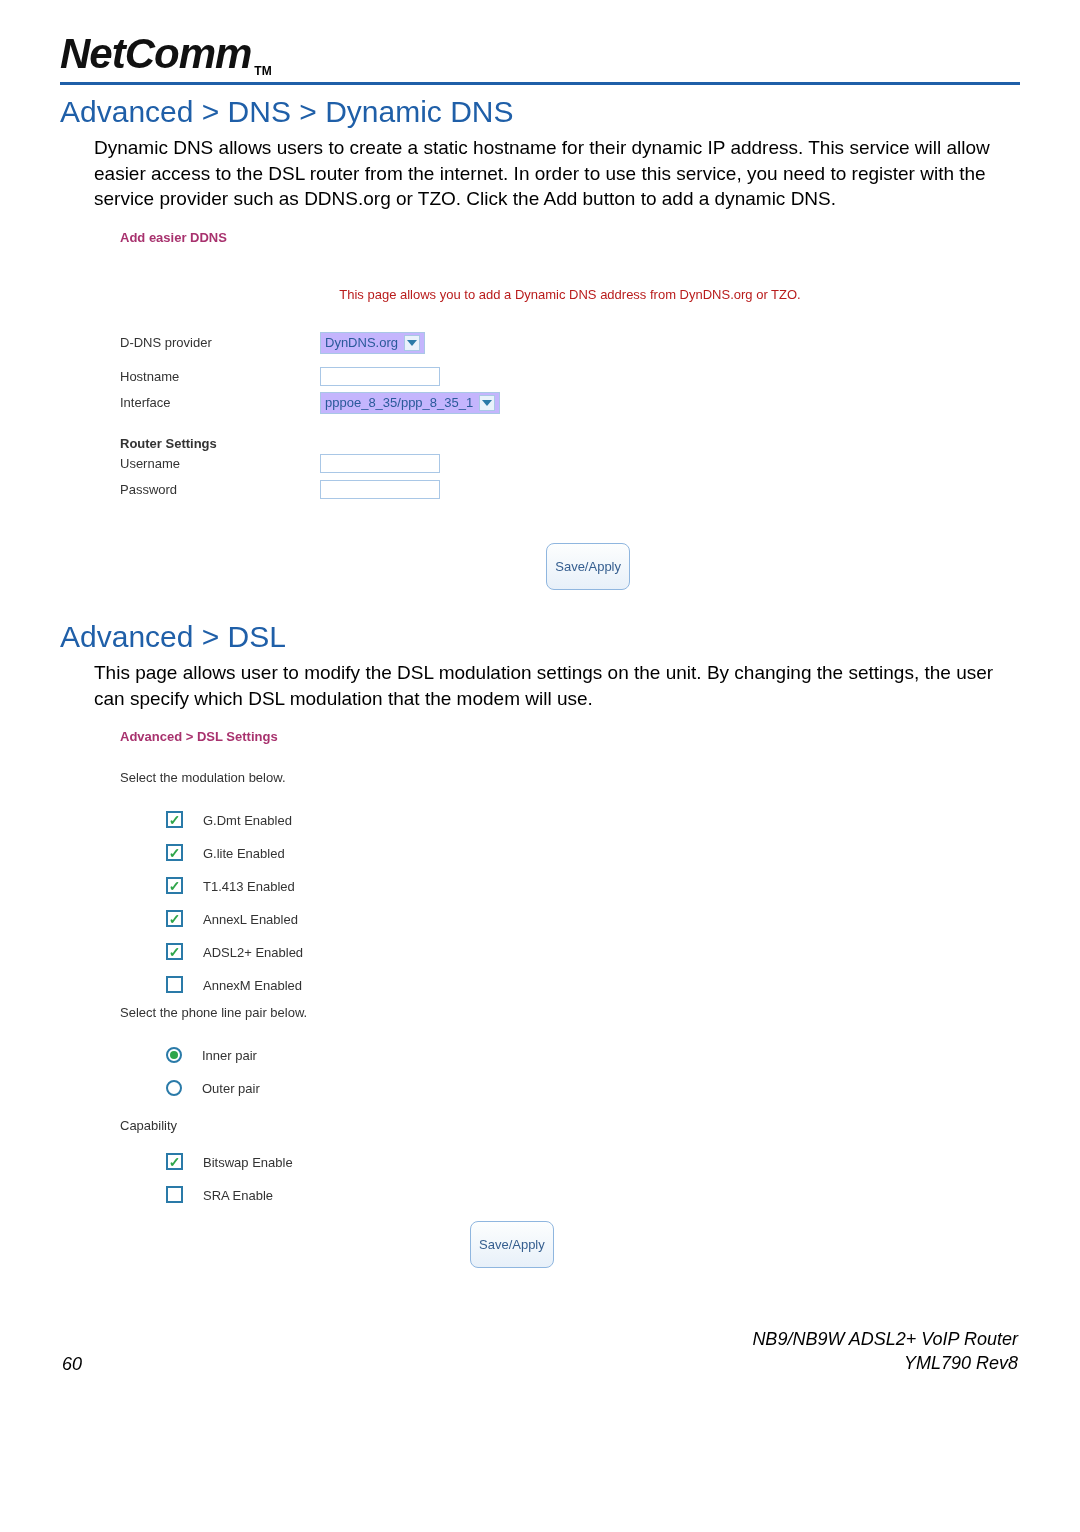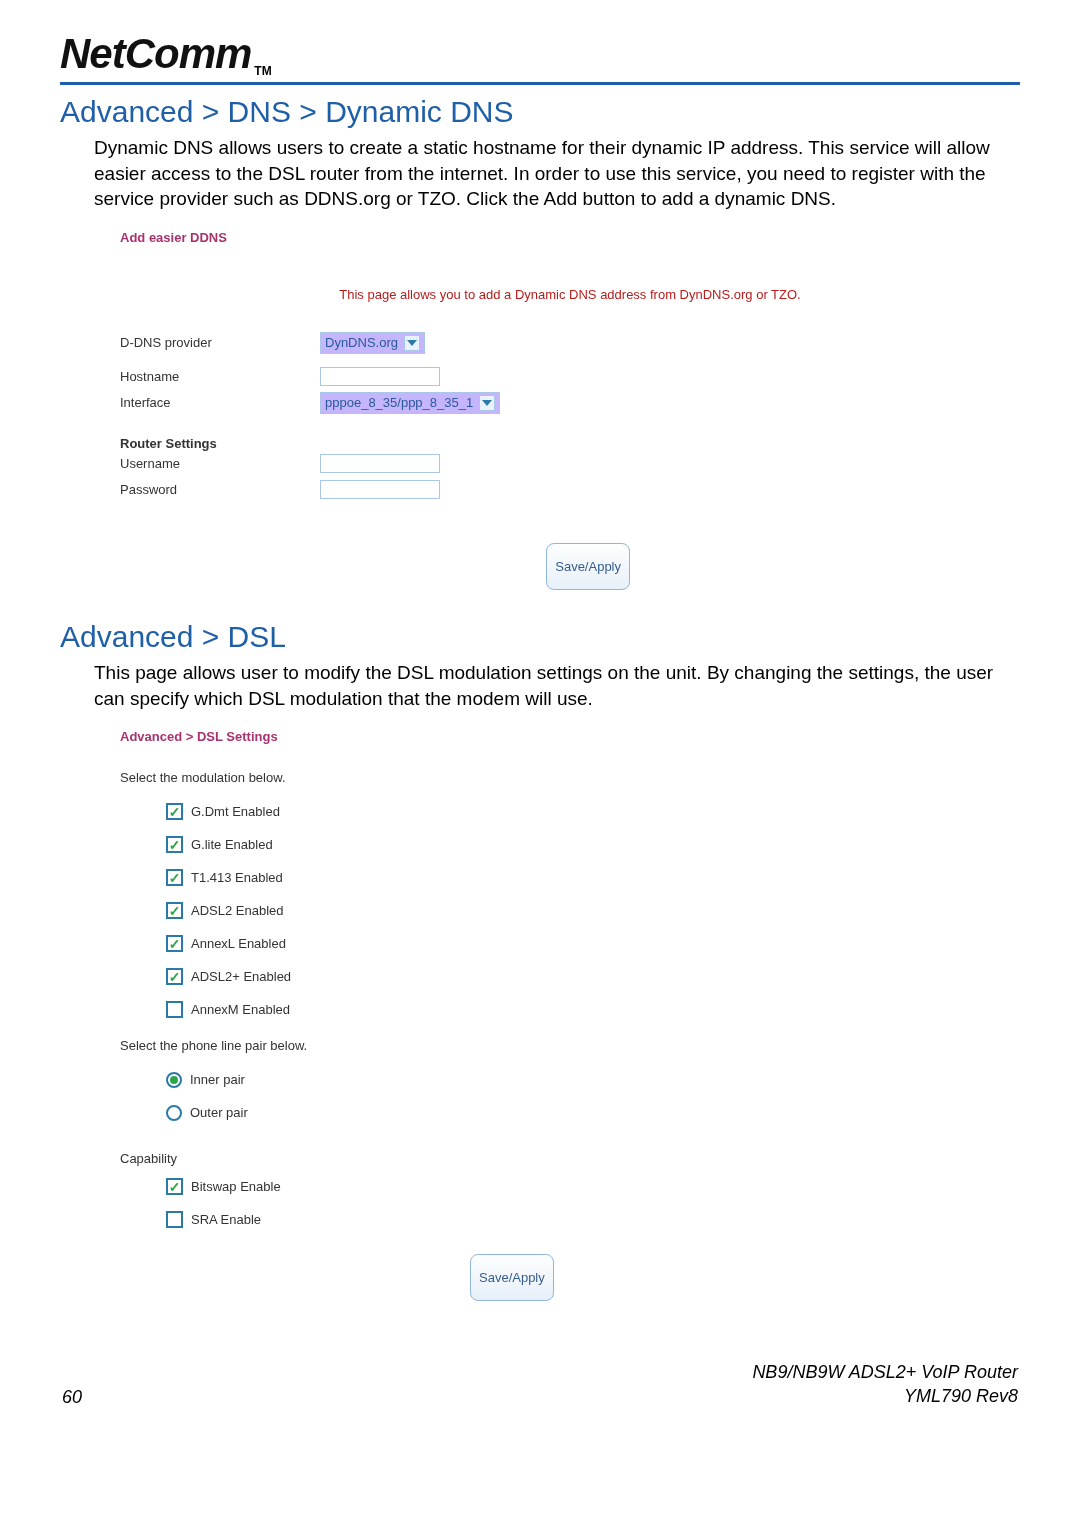--- a/index.html
+++ b/index.html
@@ -146,22 +146,22 @@
     font-weight: bold;
     font-size: 13px;
     margin-bottom: 14px;
   }
   .dsl-text {
     font-size: 13px;
     margin-bottom: 10px;
   }
   .opt-row {
     display: flex;
-    align-items: center;
-    gap: 8px;
+    align-items: flex-end;
+    gap: 20px;
     height: 33px;
     padding-left: 46px;
     font-size: 13px;
   }
   .checkbox {
     width: 17px;
     height: 17px;
     border: 2px solid #2a7aa8;
     display: inline-flex;
     align-items: center;
@@ -296,24 +296,20 @@
         <div class="opt-row">
           <span class="checkbox checked"></span>
           <span>G.lite Enabled</span>
         </div>
         <div class="opt-row">
           <span class="checkbox checked"></span>
           <span>T1.413 Enabled</span>
         </div>
         <div class="opt-row">
           <span class="checkbox checked"></span>
-          <span>ADSL2 Enabled</span>
-        </div>
-        <div class="opt-row">
-          <span class="checkbox checked"></span>
           <span>AnnexL Enabled</span>
         </div>
         <div class="opt-row">
           <span class="checkbox checked"></span>
           <span>ADSL2+ Enabled</span>
         </div>
         <div class="opt-row">
           <span class="checkbox"></span>
           <span>AnnexM Enabled</span>
         </div>

